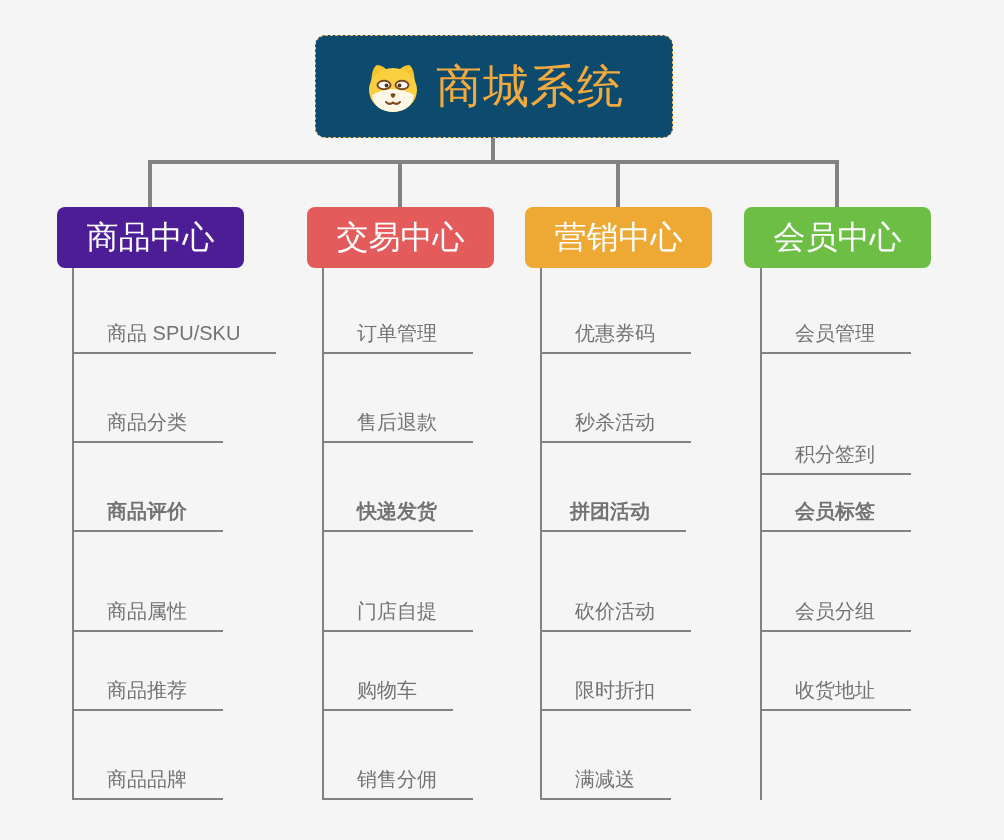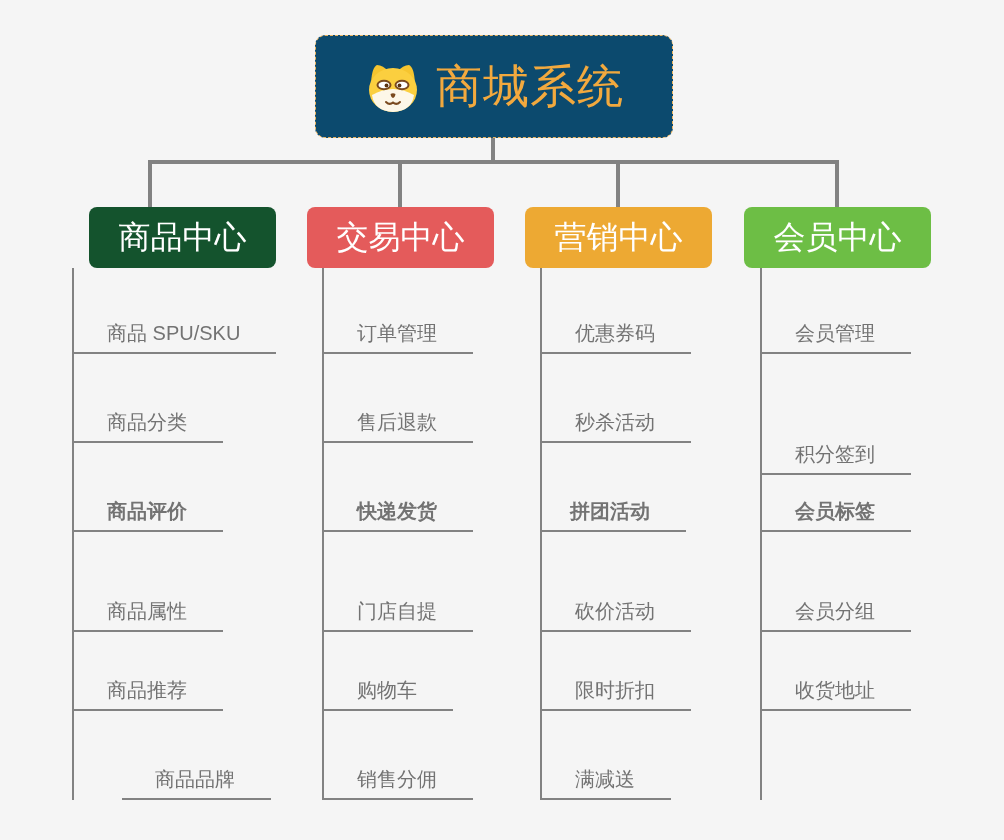--- a/index.html
+++ b/index.html
@@ -76,40 +76,40 @@
       <ellipse cx="20" cy="24" rx="6.5" ry="4.2" fill="#ffffff" stroke="#7a4a1f" stroke-width="2"></ellipse>
       <ellipse cx="38" cy="24" rx="6.5" ry="4.2" fill="#ffffff" stroke="#7a4a1f" stroke-width="2"></ellipse>
       <circle cx="22.5" cy="24.5" r="1.9" fill="#5b3310"></circle>
       <circle cx="35.5" cy="24.5" r="1.9" fill="#5b3310"></circle>
       <path d="M26.5 33 Q29 31.5 31.5 33 Q31 36.5 29 37 Q27 36.5 26.5 33 Z" fill="#7a4a1f"></path>
       <path d="M22 41 Q25.5 44.5 29 41.5 Q32.5 44.5 36 41" fill="none" stroke="#7a4a1f" stroke-width="2" stroke-linecap="round"></path>
     </svg>
     <span class="root-title" style="color: rgb(242, 169, 62);">商城系统</span>
   </div>
 
-  <div class="branch-box bbox-0" style="background-color: #14532d; margin-left: 32px;">
+  <div class="branch-box bbox-0" style="background-color: #4c1d95;">
     <span>商品中心</span>
   </div>
   <div class="branch-box bbox-1" style="background-color: rgb(228, 91, 91);">
     <span>交易中心</span>
   </div>
   <div class="branch-box bbox-2" style="background-color: rgb(237, 169, 51);">
     <span>营销中心</span>
   </div>
   <div class="branch-box bbox-3" style="background-color: rgb(109, 190, 69);">
     <span>会员中心</span>
   </div>
 
   <div class="column col-0" style="border-left-color: rgb(130, 130, 130);">
     <div class="leaf" style="border-bottom-color: rgb(130, 130, 130);">商品 SPU/SKU</div>
     <div class="leaf" style="border-bottom-color: rgb(130, 130, 130);">商品分类</div>
     <div class="leaf" style="border-bottom-color: rgb(130, 130, 130);">商品评价</div>
     <div class="leaf" style="border-bottom-color: rgb(130, 130, 130);">商品属性</div>
     <div class="leaf" style="border-bottom-color: rgb(130, 130, 130);">商品推荐</div>
-    <div class="leaf" style="border-bottom-color: rgb(130, 130, 130); margin-left: 48px;">商品品牌</div>
+    <div class="leaf" style="border-bottom-color: rgb(130, 130, 130);">商品品牌</div>
   </div>
 
   <div class="column col-1" style="border-left-color: rgb(130, 130, 130);">
     <div class="leaf" style="border-bottom-color: rgb(130, 130, 130);">订单管理</div>
     <div class="leaf" style="border-bottom-color: rgb(130, 130, 130);">售后退款</div>
     <div class="leaf" style="border-bottom-color: rgb(130, 130, 130);">快递发货</div>
     <div class="leaf" style="border-bottom-color: rgb(130, 130, 130);">门店自提</div>
     <div class="leaf" style="border-bottom-color: rgb(130, 130, 130);">购物车</div>
     <div class="leaf" style="border-bottom-color: rgb(130, 130, 130);">销售分佣</div>
   </div>

